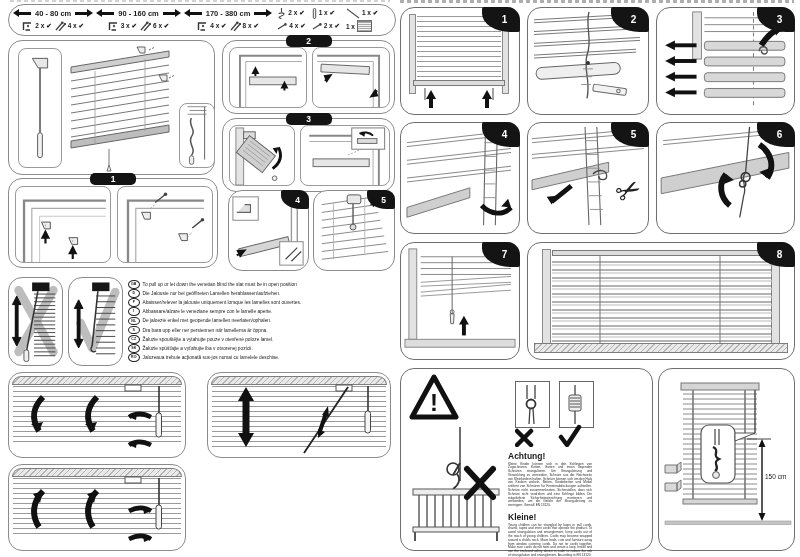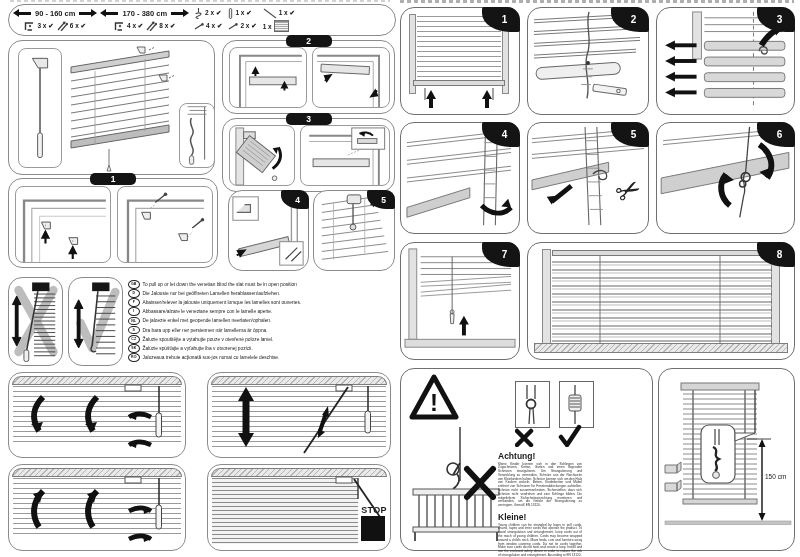--- a/index.html
+++ b/index.html
@@ -53,20 +53,40 @@
 <body>
 
 <div class="sheet">
 
   <div class="abs topstrip" style="left:10px;top:0;width:380px;height:2px;opacity:.45"></div>
   <div class="abs topstrip" style="left:400px;top:0;width:394px;height:2.5px;opacity:.8"></div>
 
   <div class="p" style="left:8px;top:4px;width:388px;height:32px;border-radius:16px;">
     <div class="ph">
 
+      <div class="pg">
+        <div class="pg-top">
+            <span class="harr l"></span>
+            <span class="range">40 - 80 cm</span>
+            <span class="harr r"></span>
+          </div>
+        <div class="pg-bot">
+          <svg width="11" height="10" viewBox="0 0 11 10">
+              <path d="M1.5,9 L1.5,2 L9,2 M3.5,9 L8,9" fill="none" stroke="#333" stroke-width="1.4"></path>
+              <circle cx="6" cy="5" r="1.2" fill="#555"></circle>
+            </svg>
+          <span class="cnt">2 x ✔</span>
+          <svg width="12" height="10" viewBox="0 0 12 10">
+              <path d="M2,9 L8,2 M5,10 L11,3" stroke="#444" stroke-width="1.3"></path>
+              <circle cx="8.3" cy="1.8" r="1.4" fill="#444"></circle>
+              <circle cx="11" cy="3" r="1.2" fill="#444"></circle>
+            </svg>
+          <span class="cnt">4 x ✔</span>
+        </div>
+      </div>
 
       <div class="pg">
         <div class="pg-top">
             <span class="harr l"></span>
             <span class="range">90 - 160 cm</span>
             <span class="harr r"></span>
           </div>
         <div class="pg-bot">
           <svg width="11" height="10" viewBox="0 0 11 10">
               <path d="M1.5,9 L1.5,2 L9,2 M3.5,9 L8,9" fill="none" stroke="#333" stroke-width="1.4"></path>
@@ -464,33 +484,20 @@
           <path d="M120,46 C128,42 136,42 142,46"></path>
           <path d="M120,74 C128,70 136,70 142,74"></path>
         </g>
       <g fill="#111">
           <path d="M142,46 l-8,-4 1,7 z"></path>
           <path d="M142,74 l-8,-4 1,7 z"></path>
         </g>
     </svg>
   </div>
 
-  <div class="p" style="left:207px;top:464px;width:184px;height:87px;">
-    <div class="abs hatchbar" style="left:3px;right:3px;top:3px;height:9px;border-radius:10px 10px 0 0;"></div>
-    <div class="abs slatfill dense" style="left:4px;right:32px;top:13px;bottom:6px;"></div>
-    <svg class="abs" style="left:0;top:0;width:184px;height:87px;" viewBox="0 0 184 87">
-      <rect x="128" y="12" width="16" height="6" fill="#fff" stroke="#555"></rect>
-      <path d="M146,14 L172,52" stroke="#222" stroke-width="1.8"></path>
-      <path d="M150,13 L150,34" stroke="#333" stroke-width="1.4"></path>
-    </svg>
-    <div class="abs" style="right:3px;top:40px;width:26px;text-align:center;">
-      <div class="stopword">STOP</div>
-      <div class="stopsquare"></div>
-    </div>
-  </div>
 
   <div class="p pd" style="left:400px;top:7px;width:120px;height:108px;">
     <div class="badge-corner">1</div>
     <div class="abs post" style="left:8px;top:6px;width:7px;height:80px;"></div>
     <div class="abs post" style="right:10px;top:6px;width:7px;height:80px;"></div>
     <div class="abs slatfill" style="left:16px;right:18px;top:8px;height:62px;"></div>
     <div class="abs rail" style="left:12px;right:14px;top:72px;height:6px;"></div>
     <svg class="abs" style="left:0;top:0;width:120px;height:108px;" viewBox="0 0 120 108">
       <path d="M24,80 L24,92 M92,80 L92,92" stroke="#666" stroke-width="1.2"></path>
       <g stroke="#111" stroke-width="4">
@@ -683,21 +690,21 @@
       <g stroke="#555" stroke-width="1.4">
           <path d="M14,68 L14,100 M22,68 L22,100 M30,68 L30,100 M38,68 L38,100 M46,68 L46,100 M54,68 L54,100 M62,68 L62,100 M70,68 L70,100 M78,68 L78,100 M86,68 L86,100"></path>
         </g>
       <rect x="8" y="100" width="86" height="5" fill="#eee" stroke="#555"></rect>
       <path d="M10,105 L10,114 M92,105 L92,114" stroke="#555" stroke-width="2"></path>
       <g>
           <path d="M62,42 L88,70 M88,42 L62,70" stroke="#111" stroke-width="6" stroke-linecap="round"></path>
         </g>
     </svg>
 
-    <div class="abs" style="left:97px;top:82px;width:84px;height:96px;">
+    <div class="abs" style="left:107px;top:82px;width:84px;height:96px;">
       <p class="wheading">Achtung!</p>
       <p class="tinytext">Kleine Kinder können sich in den Schlingen von Zugschnüren, Ketten, Gurten und innen liegenden Schnüren strangulieren. Um Strangulierung und Verwicklung zu vermeiden, Schnüre aus der Reichweite von Kleinkindern halten. Schnüre können sich um den Hals von Kindern wickeln. Betten, Kinderbetten und Möbel entfernt von Schnüren für Fensterabdeckungen aufstellen. Schnüre nicht zusammenknoten. Sicherstellen, dass sich Schnüre nicht verdrehen und eine Schlinge bilden. Die mitgelieferte Sicherheitseinrichtung montieren und verwenden, um die Gefahr der Strangulierung zu verringern. Gemäß EN 13120.</p>
       <p class="wheading">Kleine!</p>
       <p class="tinytext">Young children can be strangled by loops in pull cords, chains, tapes and inner cords that operate the product. To avoid strangulation and entanglement, keep cords out of the reach of young children. Cords may become wrapped around a child's neck. Move beds, cots and furniture away from window covering cords. Do not tie cords together. Make sure cords do not twist and create a loop. Install and use the enclosed safety device in order to reduce the risk of strangulation and entanglement. According to EN 13120.</p>
     </div>
   </div>
 
   <div class="p pd" style="left:658px;top:368px;width:137px;height:183px;">
     <svg class="abs" style="left:0;top:0;width:137px;height:183px;" viewBox="0 0 137 183">
       <rect x="22" y="14" width="78" height="7" fill="#d5d5d5" stroke="#777"></rect>

